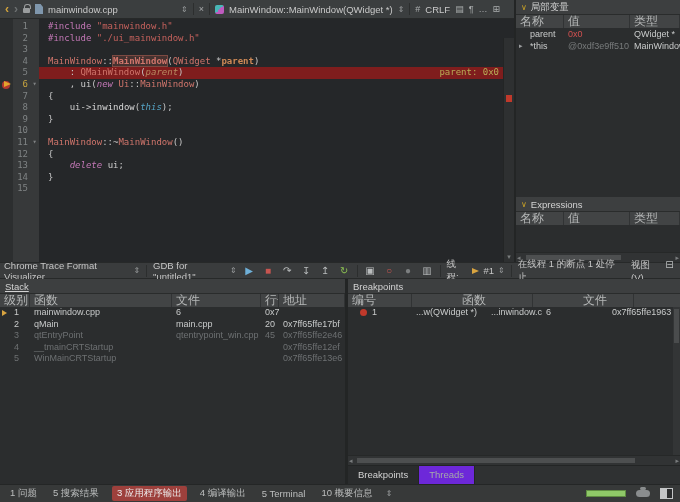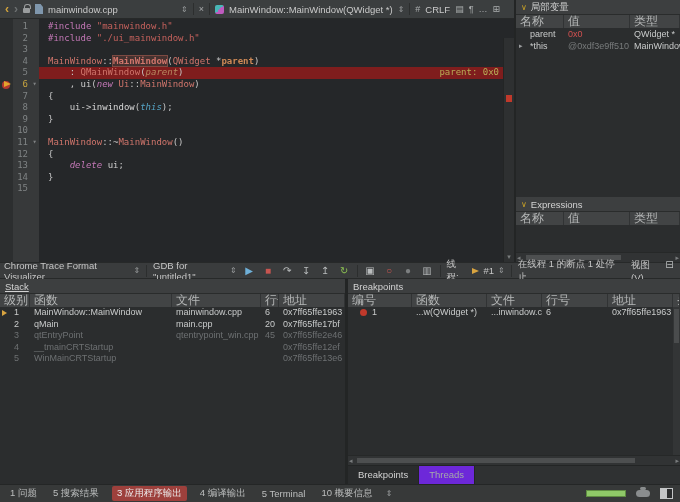--- a/index.html
+++ b/index.html
@@ -81,21 +81,21 @@
   .i-record{color:#c75550} .i-circle{color:#7c7f80}
   .yarrow { width:0; height:0; border-left:7px solid #d9a440;
     border-top:3.5px solid transparent; border-bottom:3.5px solid transparent; }
   #tb-right { margin-left:auto; display:flex; align-items:flex-start; gap:4px; }
 
   
   #stack-pane { position:absolute; left:0; top:279px; width:345px; height:205px; background:#2b2d2e; }
   #vsplit2 { position:absolute; left:345px; top:279px; width:3px; height:205px; background:#232525; }
   #bp-pane { position:absolute; left:348px; top:279px; width:332px; height:205px; background:#2b2d2e; }
   .stack-grid { grid-template-columns:30px 142px 89px 18px 1fr; }
-  .bp-grid { grid-template-columns:64px 75px 55px 66px 65px 1fr; }
+  .bp-grid { grid-template-columns:64px 75px 55px 66px 65px 1fr;gap:46px; }
   .srow,.brow { display:grid; height:11.5px; font-size:9px; color:#c9cbcb; }
   .stack-grid-row { grid-template-columns:30px 142px 89px 18px 1fr; }
   .bp-grid-row { grid-template-columns:64px 75px 55px 66px 65px 1fr; }
   .srow>div,.brow>div { padding-left:4px; line-height:11.5px; overflow:hidden; white-space:nowrap; }
   .srow.dim { color:#6d7072; }
   .lvl { position:relative; } .lvl .num { margin-left:10px; }
   .cur-arrow { position:absolute; left:2px; top:3px; width:0; height:0;
     border-left:5.5px solid #d9a440; border-top:3px solid transparent; border-bottom:3px solid transparent; }
   .bp-dot { display:inline-block; width:7px; height:7px; border-radius:50%; background:#c0392b;
     margin-left:8px; margin-right:5px; vertical-align:-1px; }
@@ -336,21 +336,20 @@
     <div class="cols stack-grid" style="top:15px;" id="stack-cols">
         <div>级别</div>
         <div>函数</div>
         <div>文件</div>
         <div>行号</div>
         <div>地址</div>
       </div>
     <div id="stack-rows">
         <div class="srow stack-grid-row">
           <div class="lvl"><span class="cur-arrow"></span><span class="num">1</span></div>
-          <div>MainWindow::MainWindow</div>
           <div>mainwindow.cpp</div>
           <div>6</div>
           <div>0x7ff65ffe1963</div>
         </div>
         <div class="srow stack-grid-row">
           <div class="lvl"><span class="num">2</span></div>
           <div>qMain</div>
           <div>main.cpp</div>
           <div>20</div>
           <div>0x7ff65ffe17bf</div>

